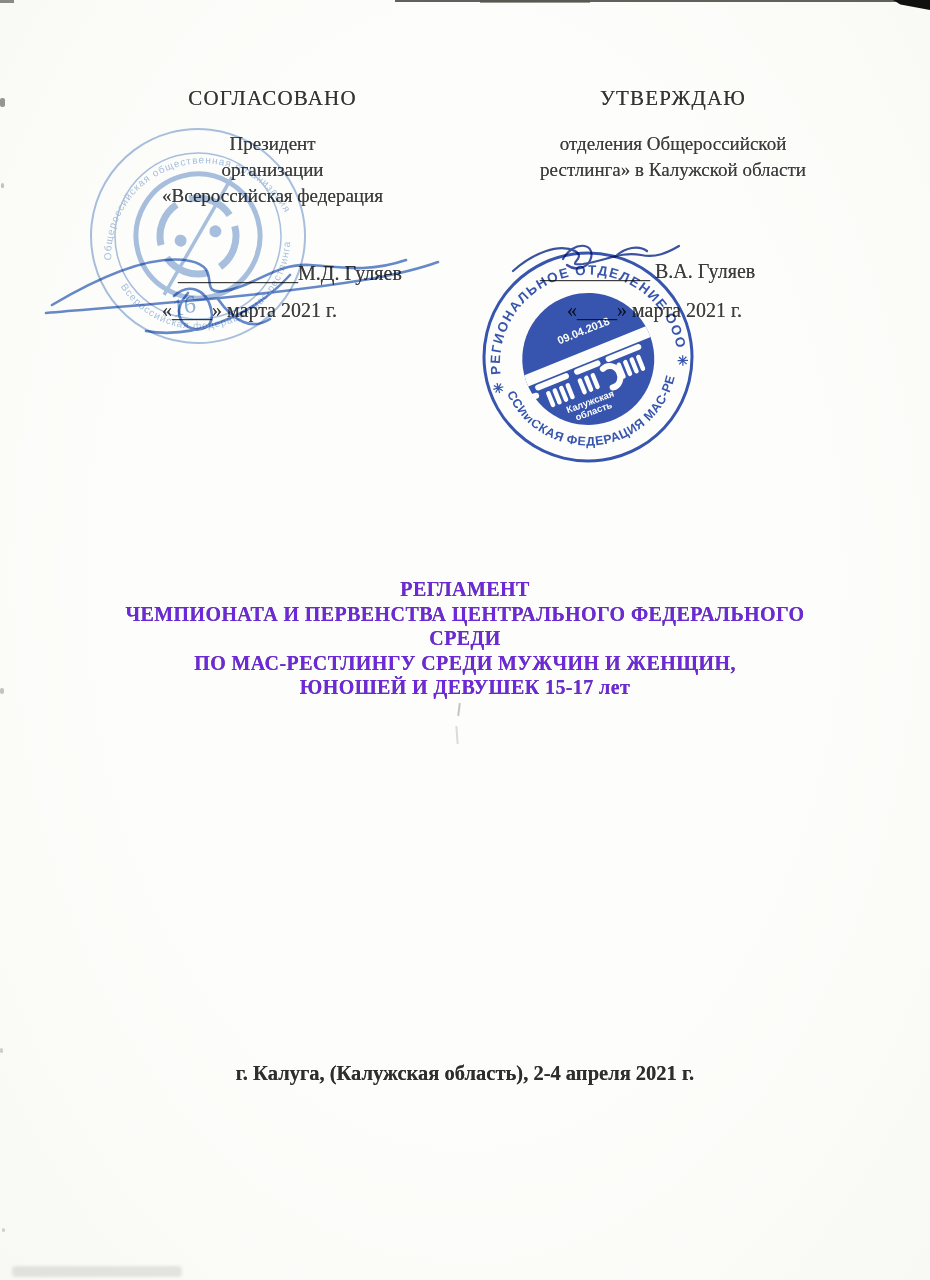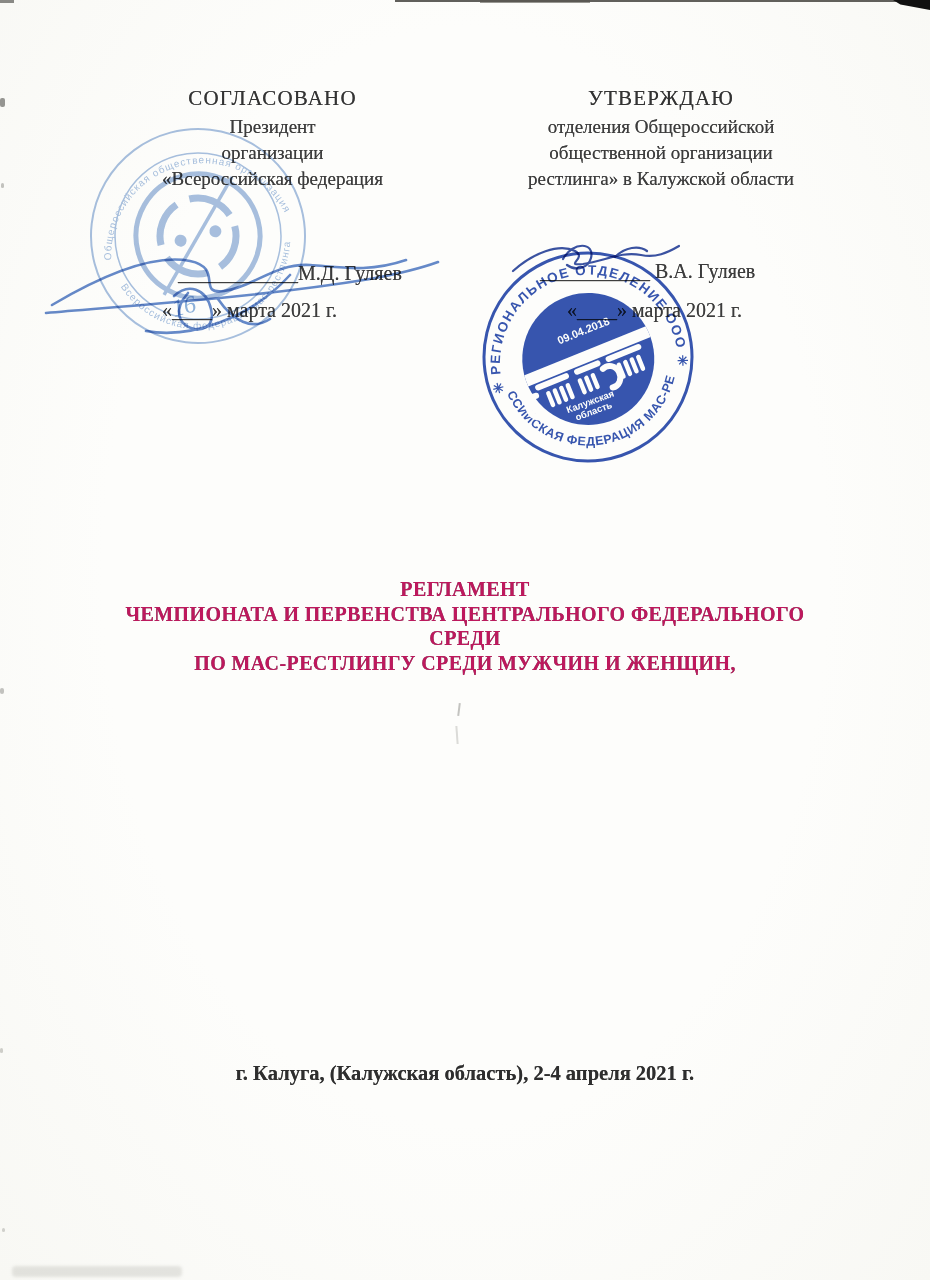--- a/index.html
+++ b/index.html
@@ -7,32 +7,32 @@
     width:930px;height:1280px;position:relative;overflow:hidden;
     background:radial-gradient(ellipse at 50% 45%, #fdfdfb 55%, #f8f8f4 100%);
     font-family:"Liberation Serif","DejaVu Serif",serif;
     color:#3a3a3a;
   }
   .page{position:absolute;inset:0;}
   .scan{text-shadow:0 0 .5px rgba(55,55,55,.75);}
   
   .block{position:absolute;top:85px;text-align:center;font-size:19px;line-height:26px;color:#3c3c3c;}
   .block-left{left:100px;width:345px;}
-  .block-right{left:476px;width:370px;}
-  .block .heading{font-size:21px;letter-spacing:1.2px;margin-bottom:3px;color:#333;}
+  .block-right{left:488px;width:370px;}
+  .block .heading{font-size:21px;letter-spacing:1.2px;margin-bottom:20px;color:#333;}
   .sig-line{position:absolute;font-size:20px;white-space:nowrap;color:#3c3c3c;}
   .sig-left{left:178px;top:262px;}
   .sig-right{left:540px;top:260px;}
   .date-line{position:absolute;font-size:20px;white-space:nowrap;color:#3c3c3c;z-index:3;}
   .date-left{left:162px;top:299px;}
   .date-right{left:567px;top:299px;}
   .uline{letter-spacing:0;}
   
   .title{position:absolute;left:0;top:577px;width:930px;text-align:center;
-    font-size:20px;line-height:24.5px;font-weight:bold;color:#be185d;letter-spacing:.4px;}
+    font-size:20px;line-height:24.5px;font-weight:bold;color:#6d28d9;letter-spacing:.4px;}
   .footer{position:absolute;left:0;top:1062px;width:930px;text-align:center;
     font-size:20.5px;font-weight:bold;color:#2e2e2e;}
   
   .stamp,.signature{position:absolute;pointer-events:none;mix-blend-mode:multiply;}
   .stamp-left{left:80px;top:118px;width:236px;height:236px;opacity:.88;z-index:4;}
   .stamp-right{left:477px;top:246px;width:222px;height:222px;opacity:.96;z-index:4;}
   .sig-gulyaev{left:38px;top:233px;width:430px;height:125px;z-index:5;}
   .sig-tsukanov{left:505px;top:233px;width:185px;height:62px;z-index:5;}
   .handwritten-day{position:absolute;left:172px;top:293px;z-index:5;
     font-size:24px;font-style:italic;color:#8db2dd;transform:rotate(-14deg);mix-blend-mode:multiply;}
@@ -60,21 +60,20 @@
   <div class="block block-left scan">
     <div class="heading">СОГЛАСОВАНО</div>
     <div>Президент</div>
     <div>организации</div>
     <div>«Всероссийская федерация</div>
   </div>
 
   <div class="block block-right scan">
     <div class="heading">УТВЕРЖДАЮ</div>
     <div>отделения Общероссийской</div>
-    <div>общественной организации</div>
     <div>рестлинга» в Калужской области</div>
   </div>
 
   <div class="sig-line sig-left scan"><span class="uline">____________</span><span>М.Д. Гуляев</span></div>
   <div class="date-line date-left scan">«____» марта 2021 г.</div>
 
   <div class="sig-line sig-right scan"><span class="uline">___________</span><span> </span><span>В.А. Гуляев</span></div>
   <div class="date-line date-right scan">«____» марта 2021 г.</div>
 
   <div class="handwritten-day">16</div>
@@ -163,20 +162,21 @@
       <path d="M 58 26 C 68 8 90 9 86 25 C 83 36 70 38 62 32"></path>
       <path d="M 110 24 C 120 14 134 12 142 18"></path>
     </g>
   </svg>
 
   <div class="title scan">
     <div>РЕГЛАМЕНТ</div>
     <div>ЧЕМПИОНАТА И ПЕРВЕНСТВА ЦЕНТРАЛЬНОГО ФЕДЕРАЛЬНОГО</div>
     <div>СРЕДИ</div>
     <div>ПО МАС-РЕСТЛИНГУ СРЕДИ МУЖЧИН И ЖЕНЩИН,</div>
+    <div>ЮНОШЕЙ И ДЕВУШЕК 15-17 лет</div>
   </div>
 
   <div class="footer scan">г. Калуга, (Калужская область), 2-4 апреля 2021 г.</div>
 
   <div class="artifact a-topstrip"></div>
   <div class="artifact a-topstrip2"></div>
   <div class="artifact a-corner"></div>
   <div class="artifact a-tl"></div>
   <div class="artifact a-l1"></div>
   <div class="artifact a-l2"></div>

